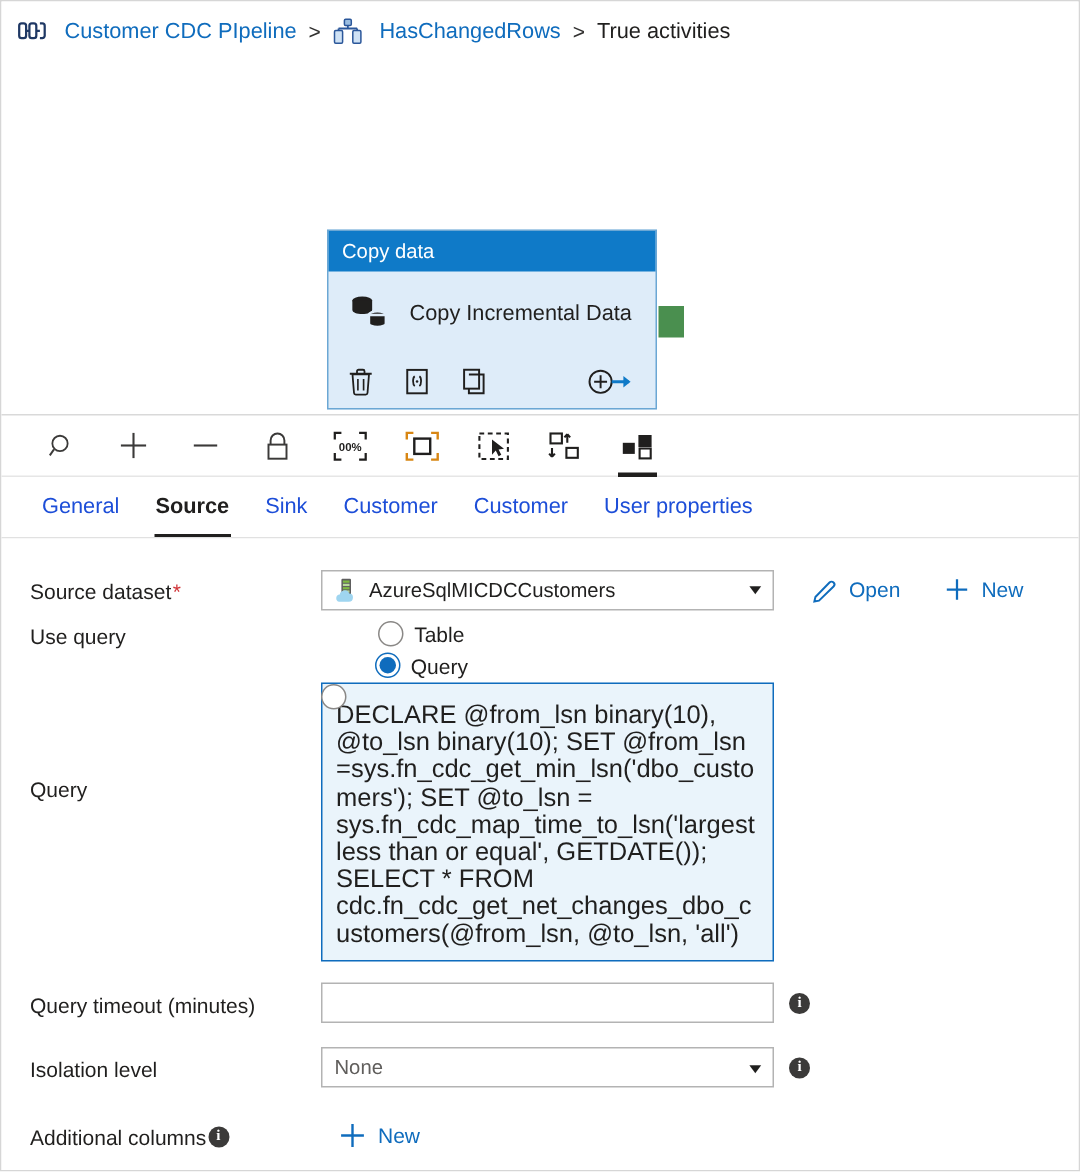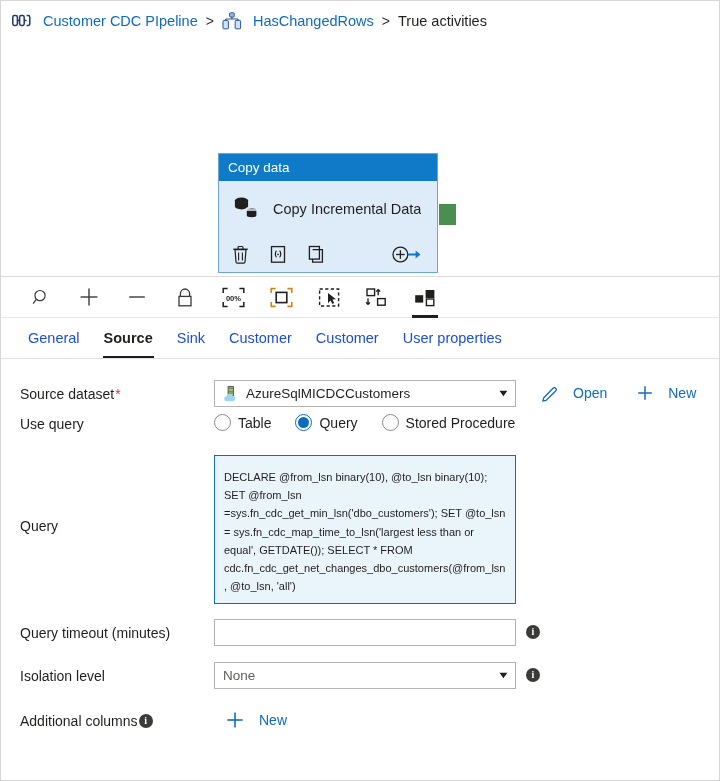--- a/index.html
+++ b/index.html
@@ -239,29 +239,29 @@
   }
   .combo .combo-text { flex: 1 1 auto; white-space: nowrap; overflow: hidden; }
   .combo .caret {
     font-size: 9px;
     color: #201f1e;
     transform: scaleX(1.5);
   }
   .link-action {
     display: flex;
     align-items: center;
-    gap: 14px;
+    gap: 7px;
     color: #0f6cbd;
     font-size: 14px;
     cursor: pointer;
     white-space: nowrap;
   }
 
   .row-usequery { height: 34px; align-items: flex-start; }
-  .radio-group { display: flex; align-items: center; gap: 24px; }
+  .radio-group { display: flex; align-items: center; gap: 4px; flex-direction: column; }
   .radio-opt { display: flex; align-items: center; gap: 7px; cursor: pointer; font-size: 14px; }
   .radio-dot {
     width: 17px; height: 17px;
     border-radius: 50%;
     border: 1.4px solid #8a8886;
     box-sizing: border-box;
     display: inline-block;
     position: relative;
     background: #ffffff;
   }
@@ -279,21 +279,21 @@
 
   .row-query { margin-top: 7px; }
   .row-query .row-label { padding-top: 63px; }
   .query-box {
     width: 302px;
     min-height: 148px;
     border: 1px solid #0f6cbd;
     background: #eaf4fb;
     box-sizing: border-box;
     padding: 12px 9px 8px 9px;
-    font-size: 11px;
+    font-size: 17px;
     line-height: 18.2px;
     color: #201f1e;
     word-break: break-word;
     white-space: pre-wrap;
     overflow: hidden;
     cursor: text;
   }
 
   .row-timeout { height: 38px; align-items: center; margin-top: 9px; }
   .textbox {

